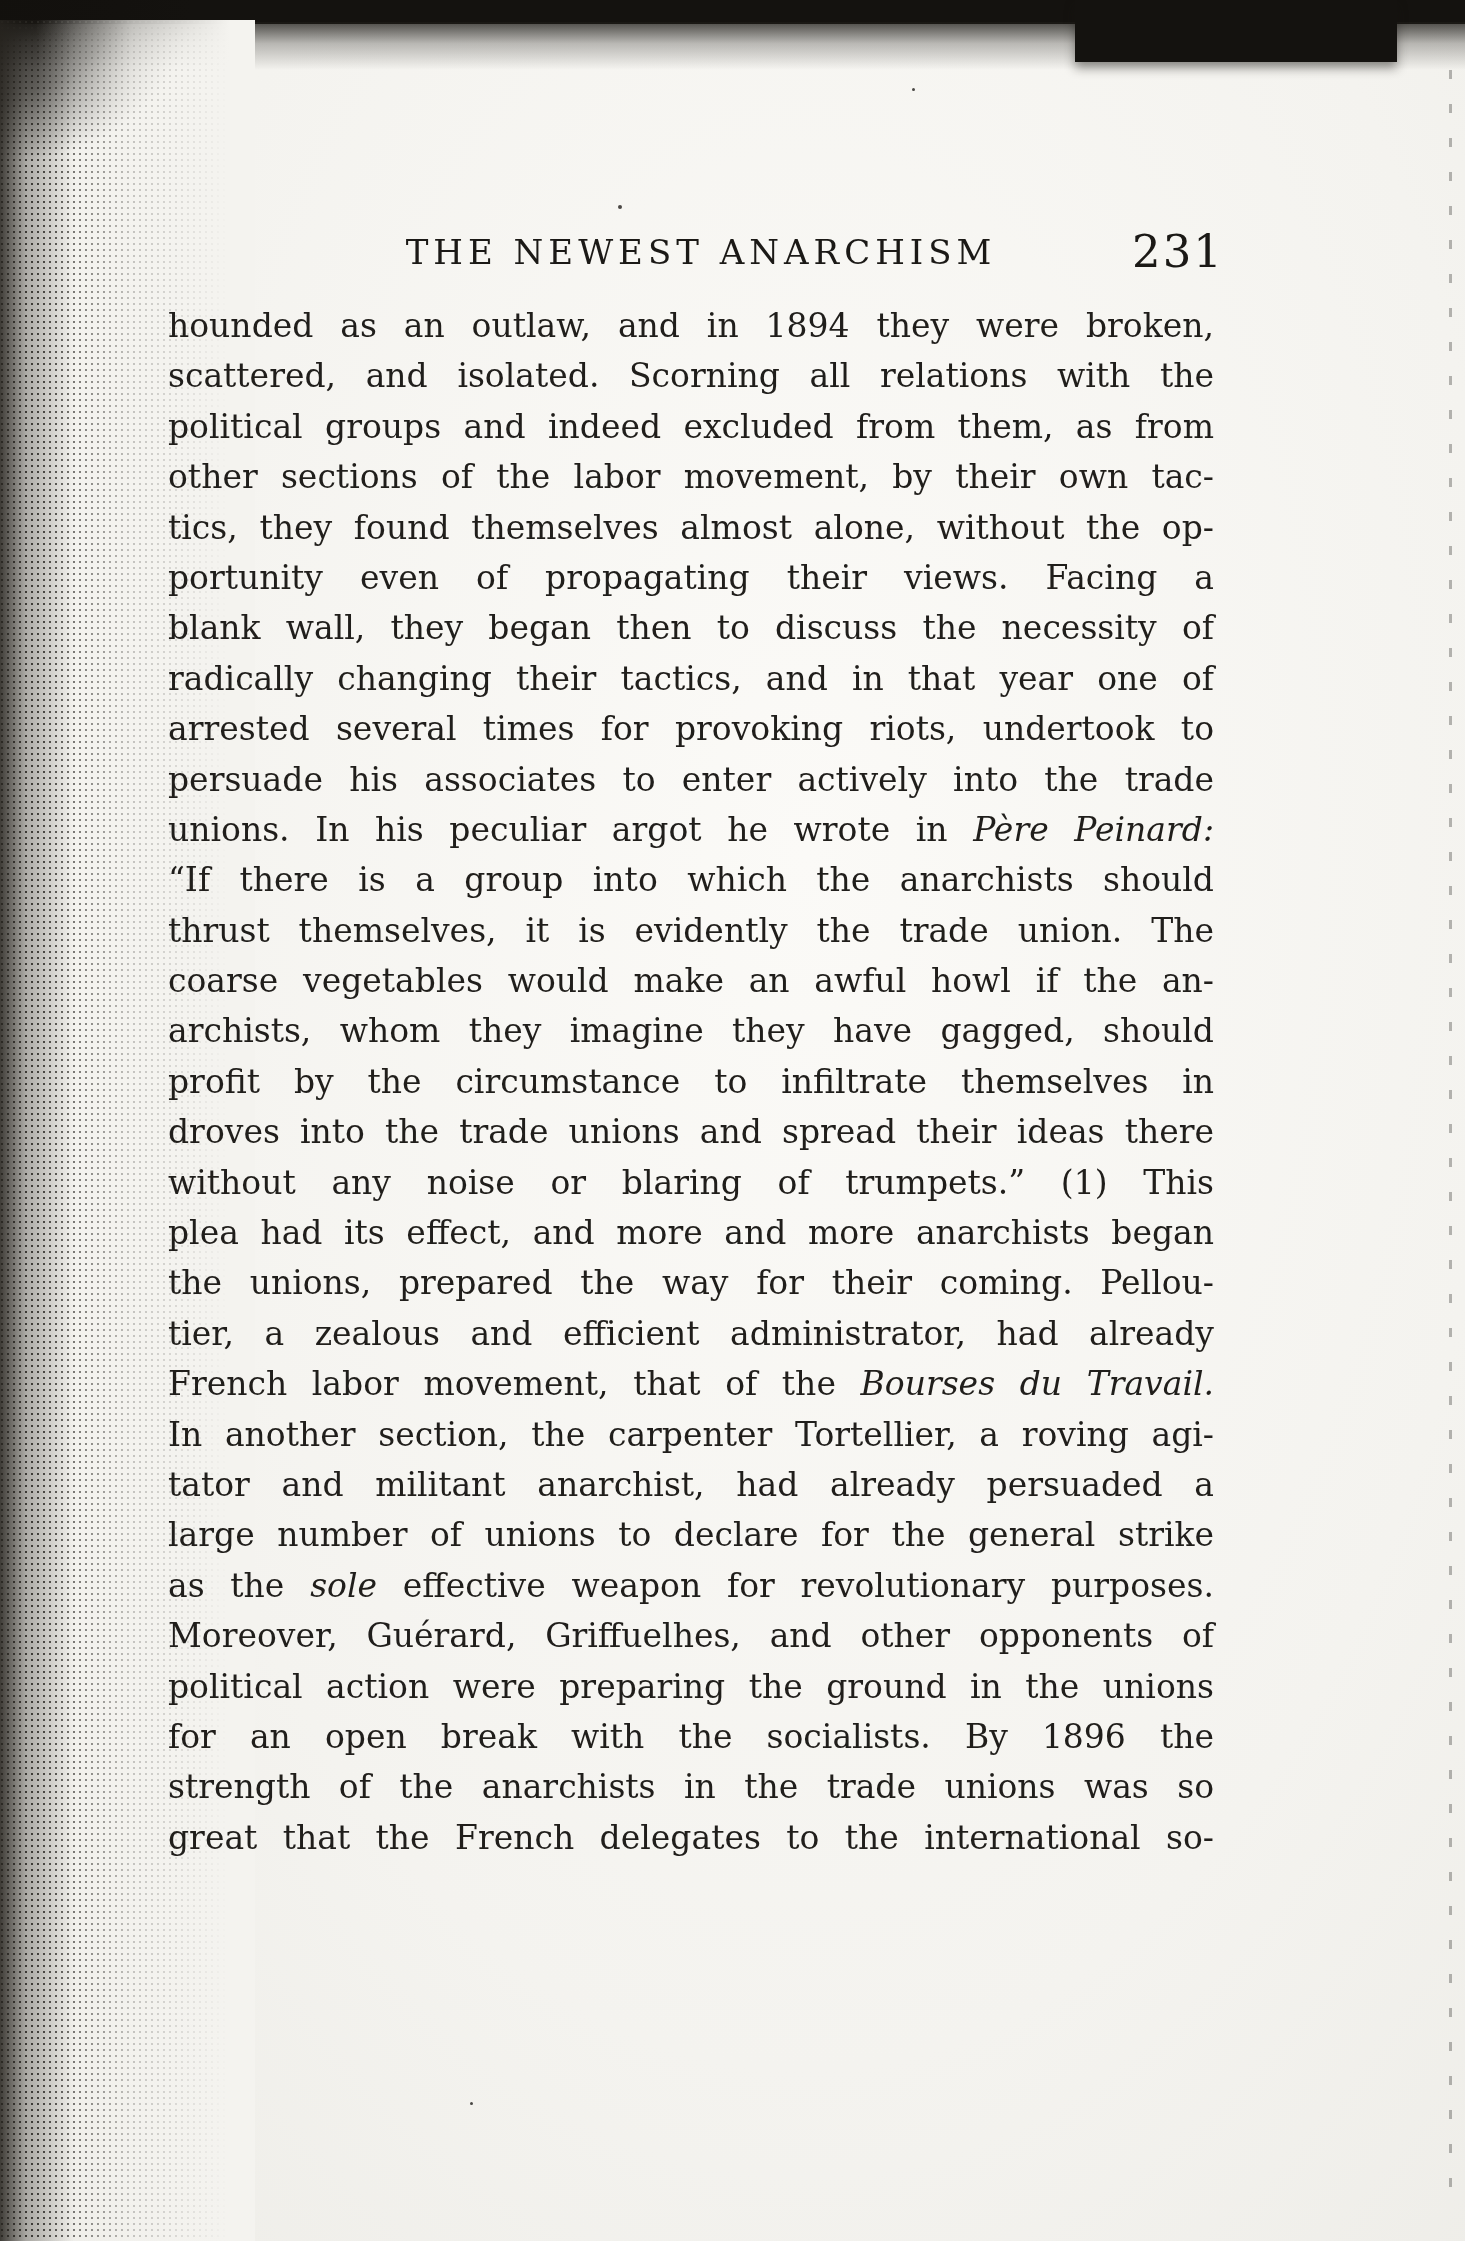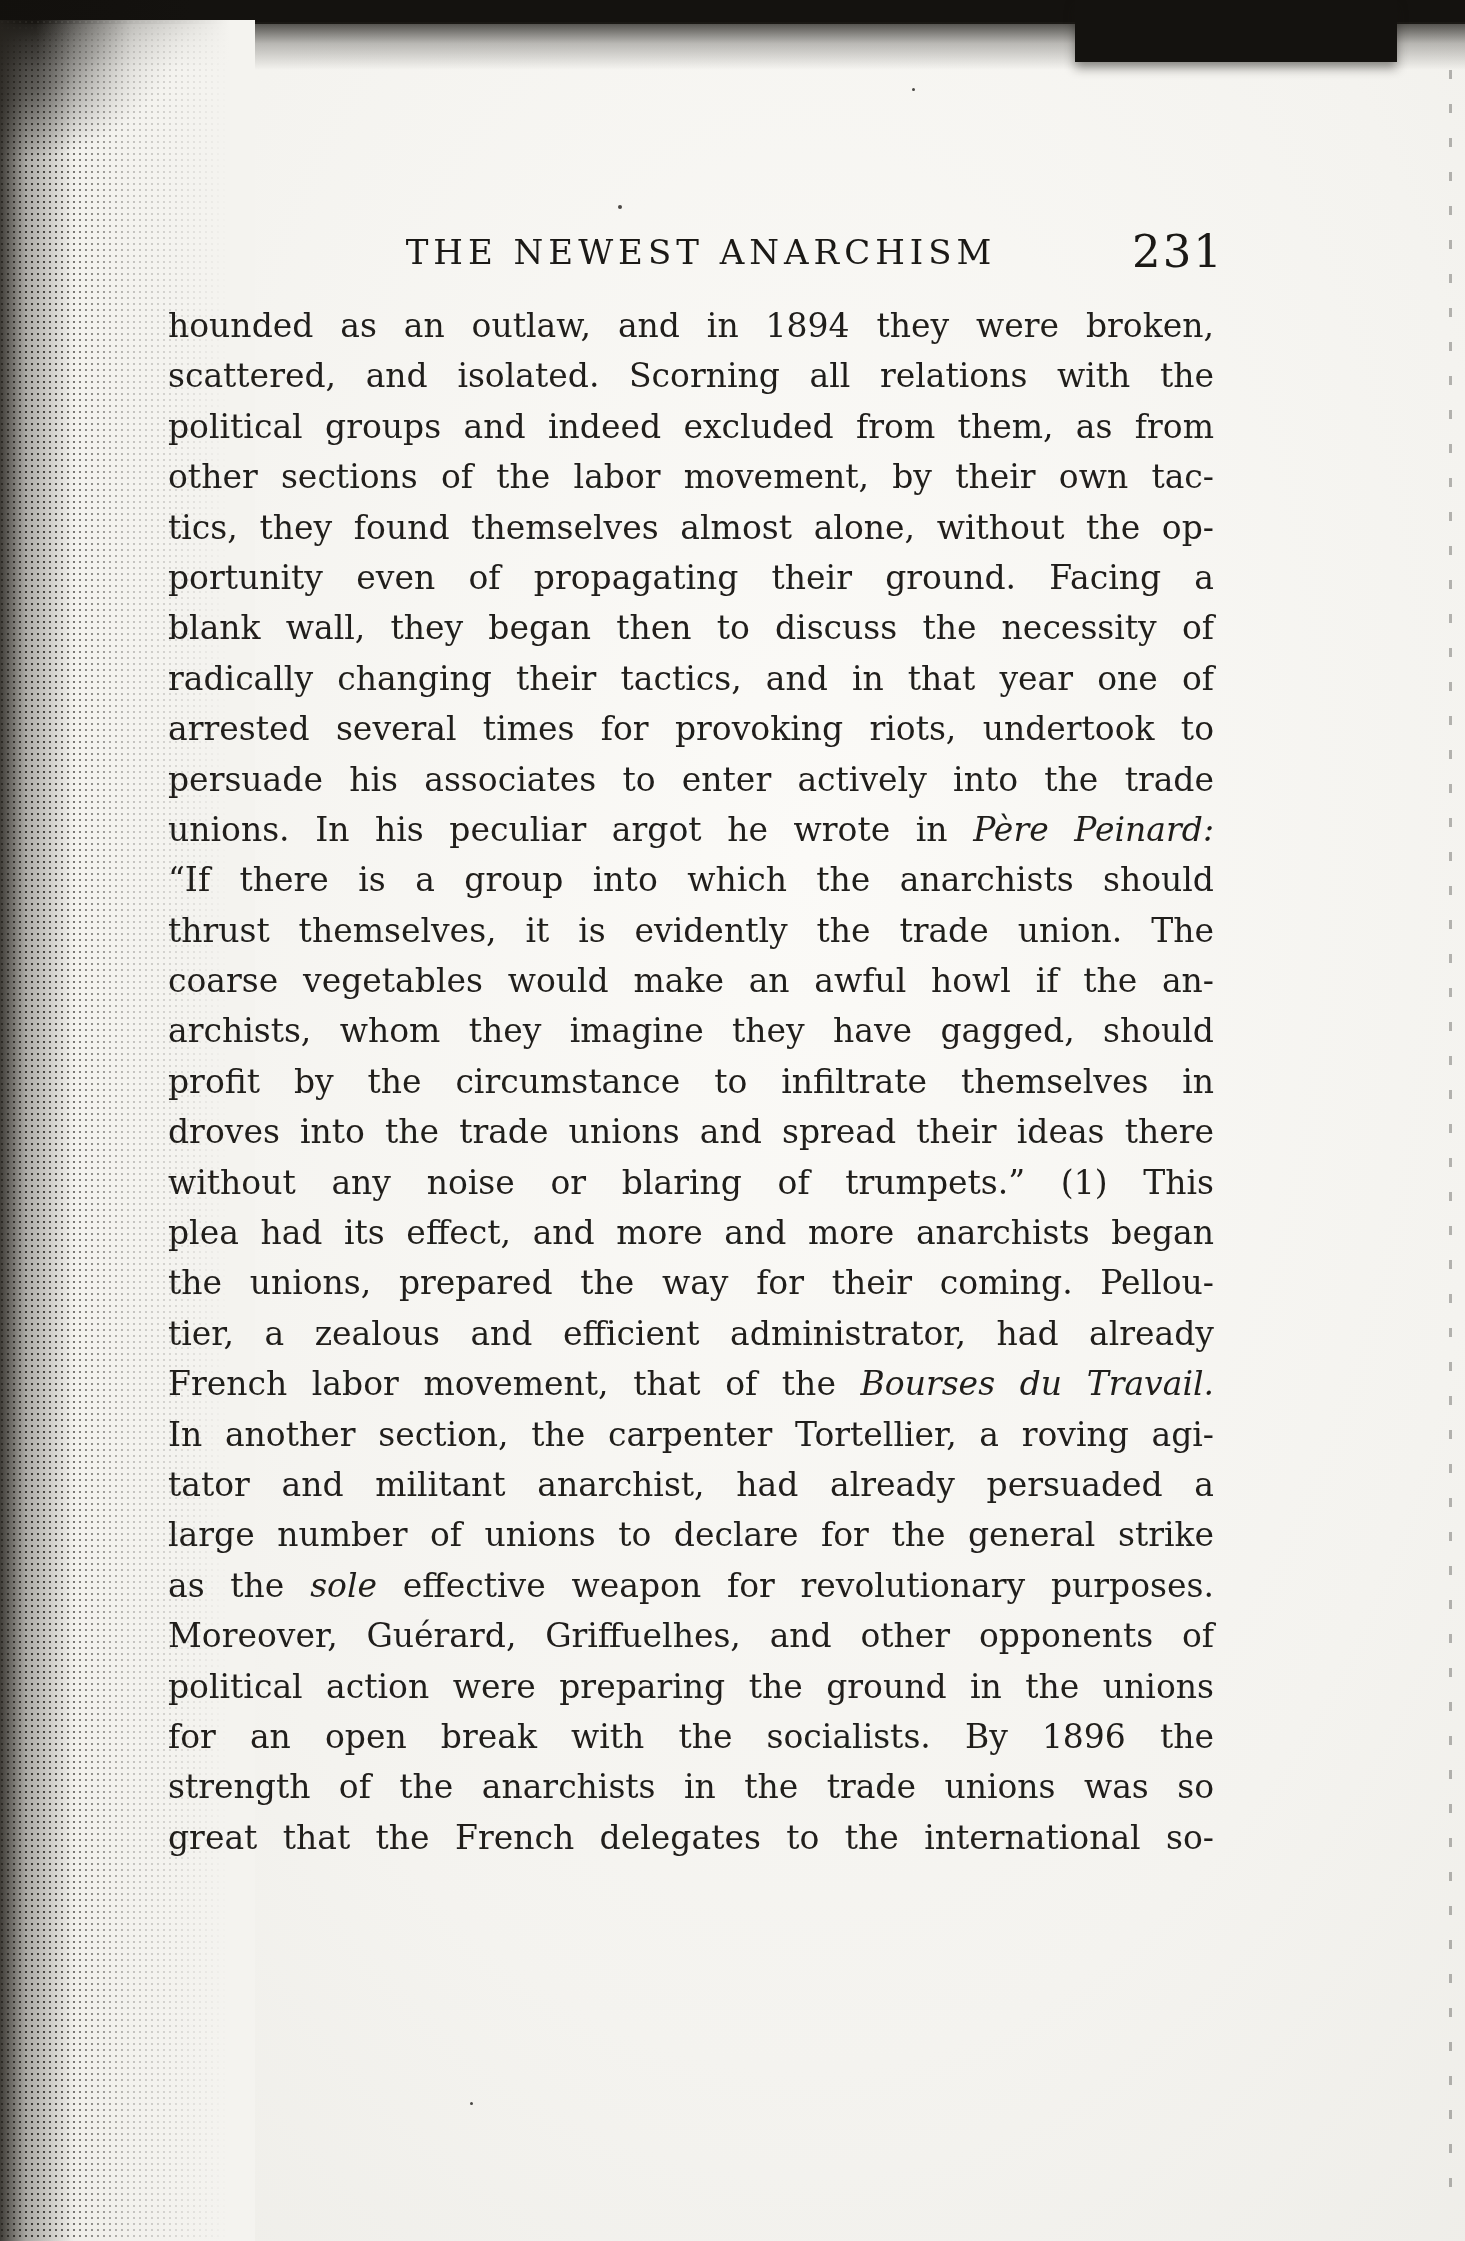--- a/index.html
+++ b/index.html
@@ -97,21 +97,21 @@
     <span class="head-title">THE NEWEST ANARCHISM</span>
     <span class="page-number">231</span>
   </div>
 
   <div class="text-block">
       <div class="line"><span>hounded as an outlaw, and in 1894 they were broken,</span></div>
       <div class="line"><span>scattered, and isolated.  Scorning all relations with the</span></div>
       <div class="line"><span>political groups and indeed excluded from them, as from</span></div>
       <div class="line"><span>other sections of the labor movement, by their own tac-</span></div>
       <div class="line"><span>tics, they found themselves almost alone, without the op-</span></div>
-      <div class="line"><span>portunity even of propagating their ground.  Facing a</span></div>
+      <div class="line"><span>portunity even of propagating their views.  Facing a</span></div>
       <div class="line"><span>blank wall, they began then to discuss the necessity of</span></div>
       <div class="line"><span>radically changing their tactics, and in that year one of</span></div>
       <div class="line"><span>arrested several times for provoking riots, undertook to</span></div>
       <div class="line"><span>persuade his associates to enter actively into the trade</span></div>
       <div class="line"><span>unions.  In his peculiar argot he wrote in </span><span class="it">Père Peinard:</span></div>
       <div class="line"><span>“If there is a group into which the anarchists should</span></div>
       <div class="line"><span>thrust themselves, it is evidently the trade union.  The</span></div>
       <div class="line"><span>coarse vegetables would make an awful howl if the an-</span></div>
       <div class="line"><span>archists, whom they imagine they have gagged, should</span></div>
       <div class="line"><span>profit by the circumstance to infiltrate themselves in</span></div>

